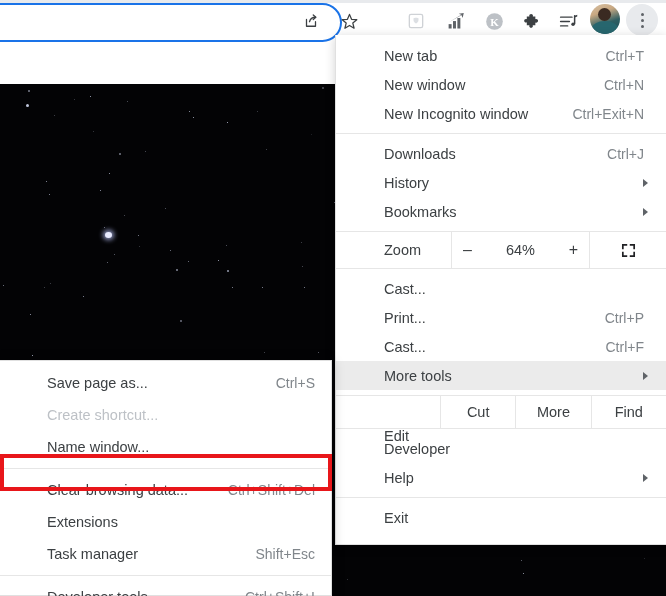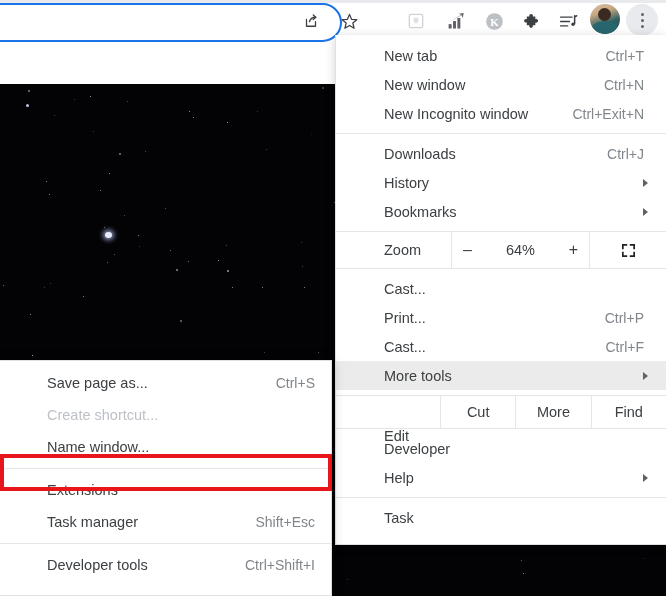--- a/index.html
+++ b/index.html
@@ -464,40 +464,44 @@
     <span class="lbl">Developer</span>
   </div>
   <div class="mi has-arrow">
     <span class="lbl">Help</span>
     <span class="arrow"></span>
   </div>
 
   <div class="sep"></div>
 
   <div class="mi">
-    <span class="lbl">Task</span>
+    <span class="lbl">Exit</span>
   </div>
 </div>
 
 <div id="submenu">
 
   <div class="mi">
     <span class="lbl">Save page as...</span>
     <span class="sc">Ctrl+S</span>
   </div>
   <div class="mi disabled">
     <span class="lbl">Create shortcut...</span>
   </div>
   <div class="mi">
     <span class="lbl">Name window...</span>
   </div>
 
   <div class="sep"></div>
 
   <div class="mi">
+    <span class="lbl">Clear browsing data...</span>
+    <span class="sc">Ctrl+Shift+Del</span>
+  </div>
+  <div class="mi">
     <span class="lbl">Extensions</span>
   </div>
   <div class="mi">
     <span class="lbl">Task manager</span>
     <span class="sc">Shift+Esc</span>
   </div>
 
   <div class="sep"></div>
 
   <div class="mi">

